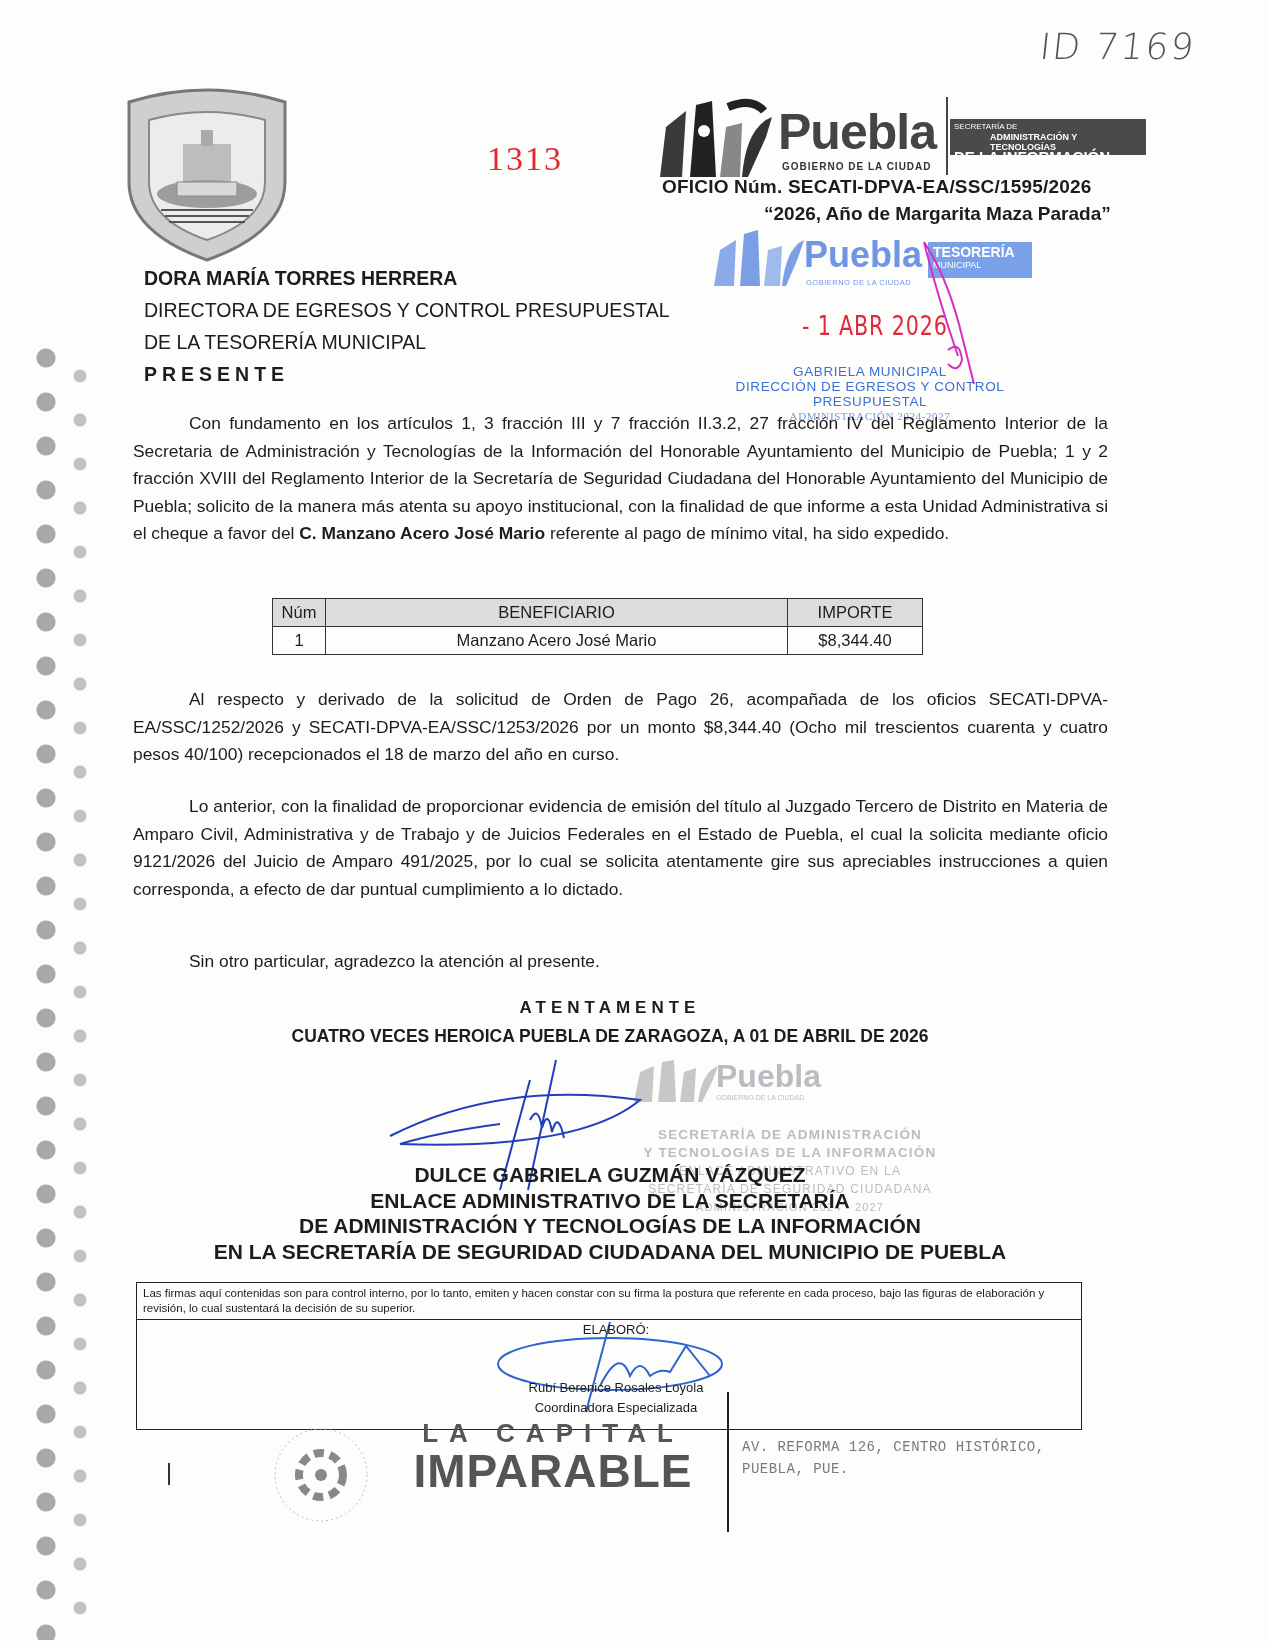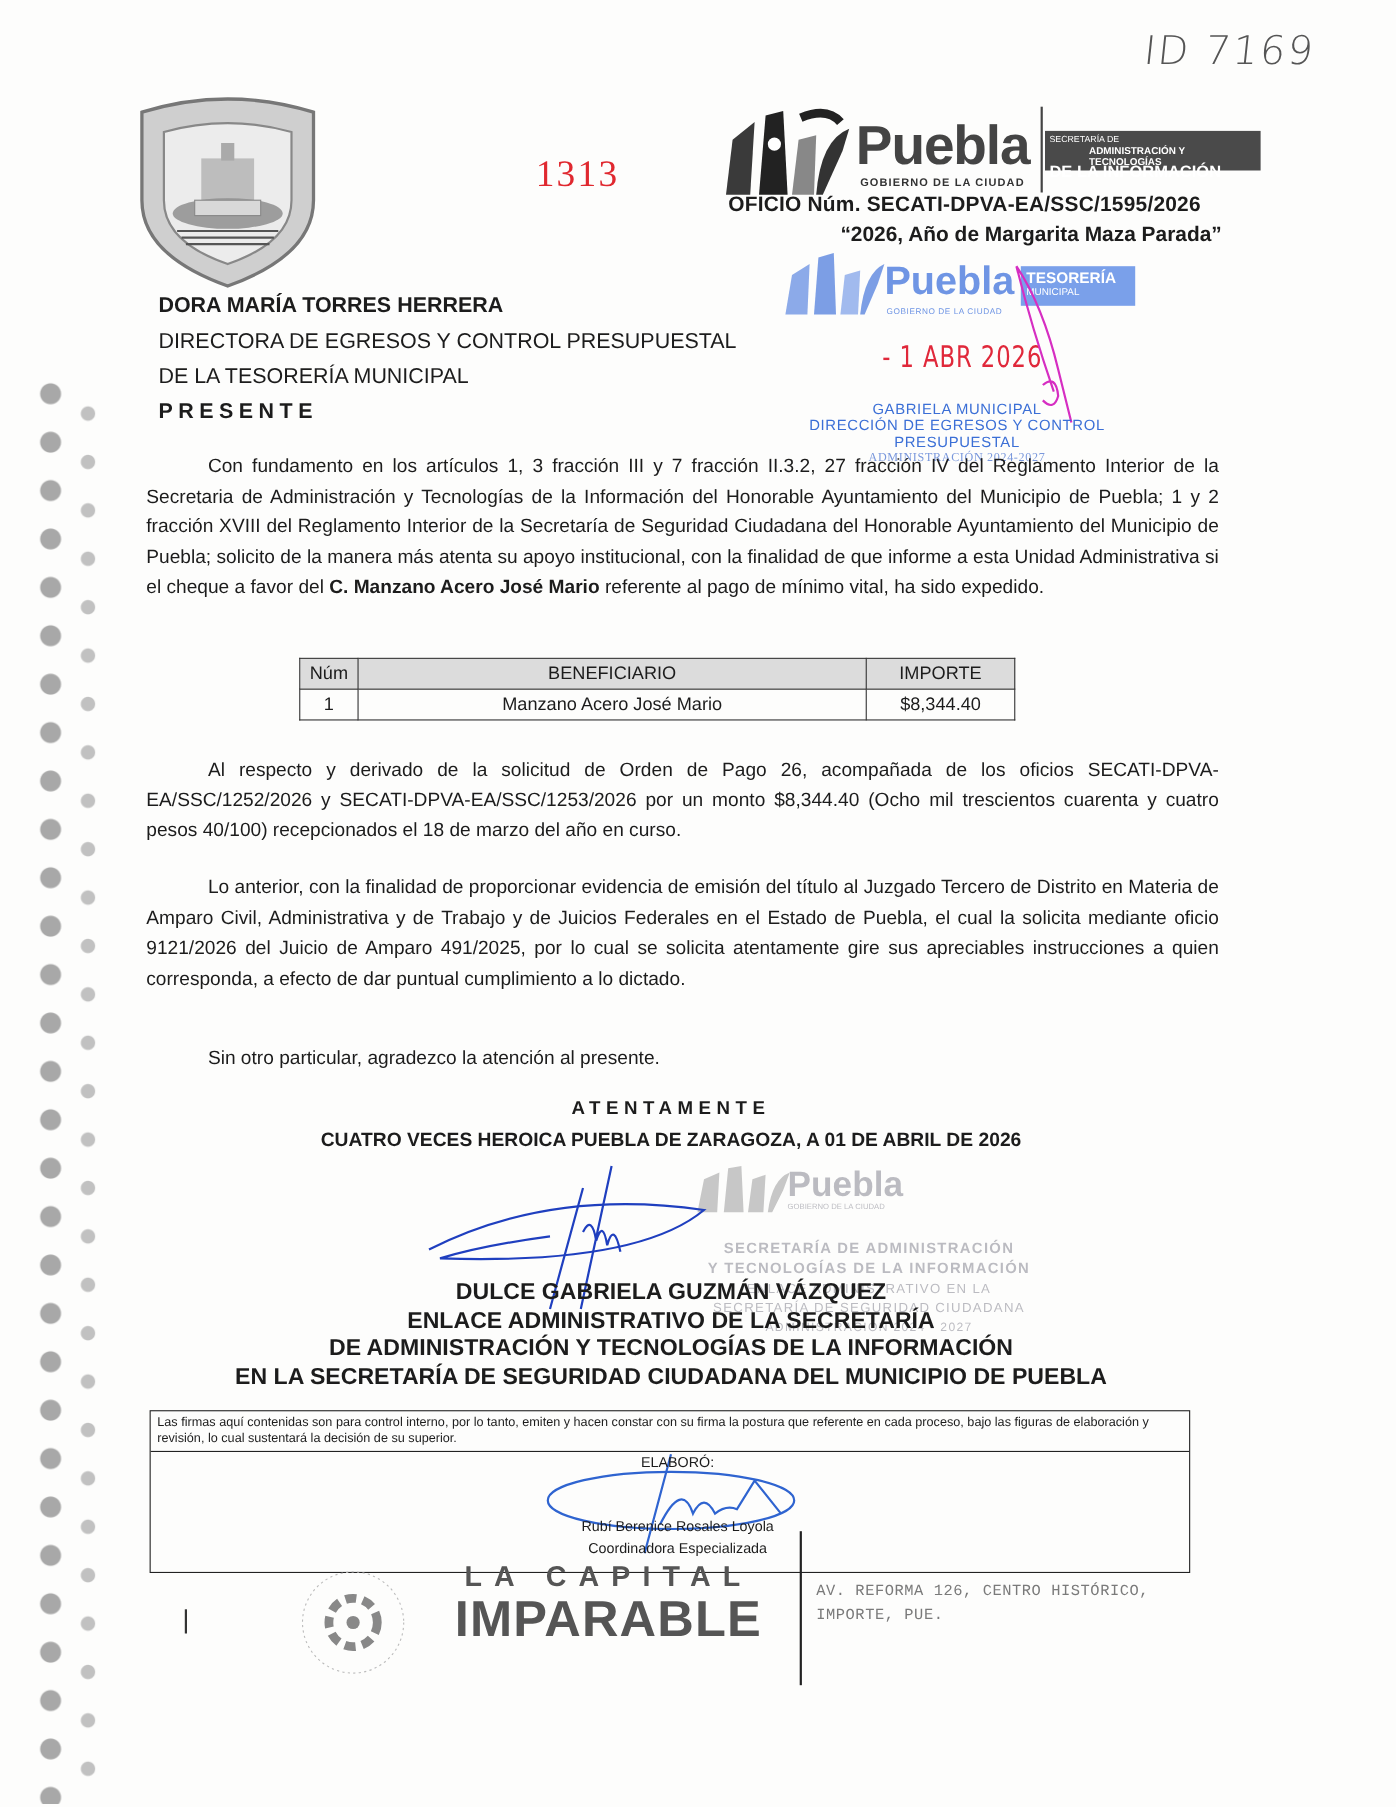--- a/index.html
+++ b/index.html
@@ -199,14 +199,14 @@
   <circle cx="55" cy="55" r="22" fill="none" stroke="#888" stroke-width="8" stroke-dasharray="10 6"></circle>
   <circle cx="55" cy="55" r="6" fill="#888"></circle>
   <title>Norma Mexicana en Igualdad Laboral y No Discriminación</title>
 </svg>
 <div class="abs imparable">
   <div class="t1">LA CAPITAL</div>
   <div class="t2">IMPARABLE</div>
 </div>
 <div class="abs addr">
   <div>AV. REFORMA 126, CENTRO HISTÓRICO,</div>
-  <div>IMPORTE, PUE.</div>
+  <div>PUEBLA, PUE.</div>
 </div>
 
 </body></html>

